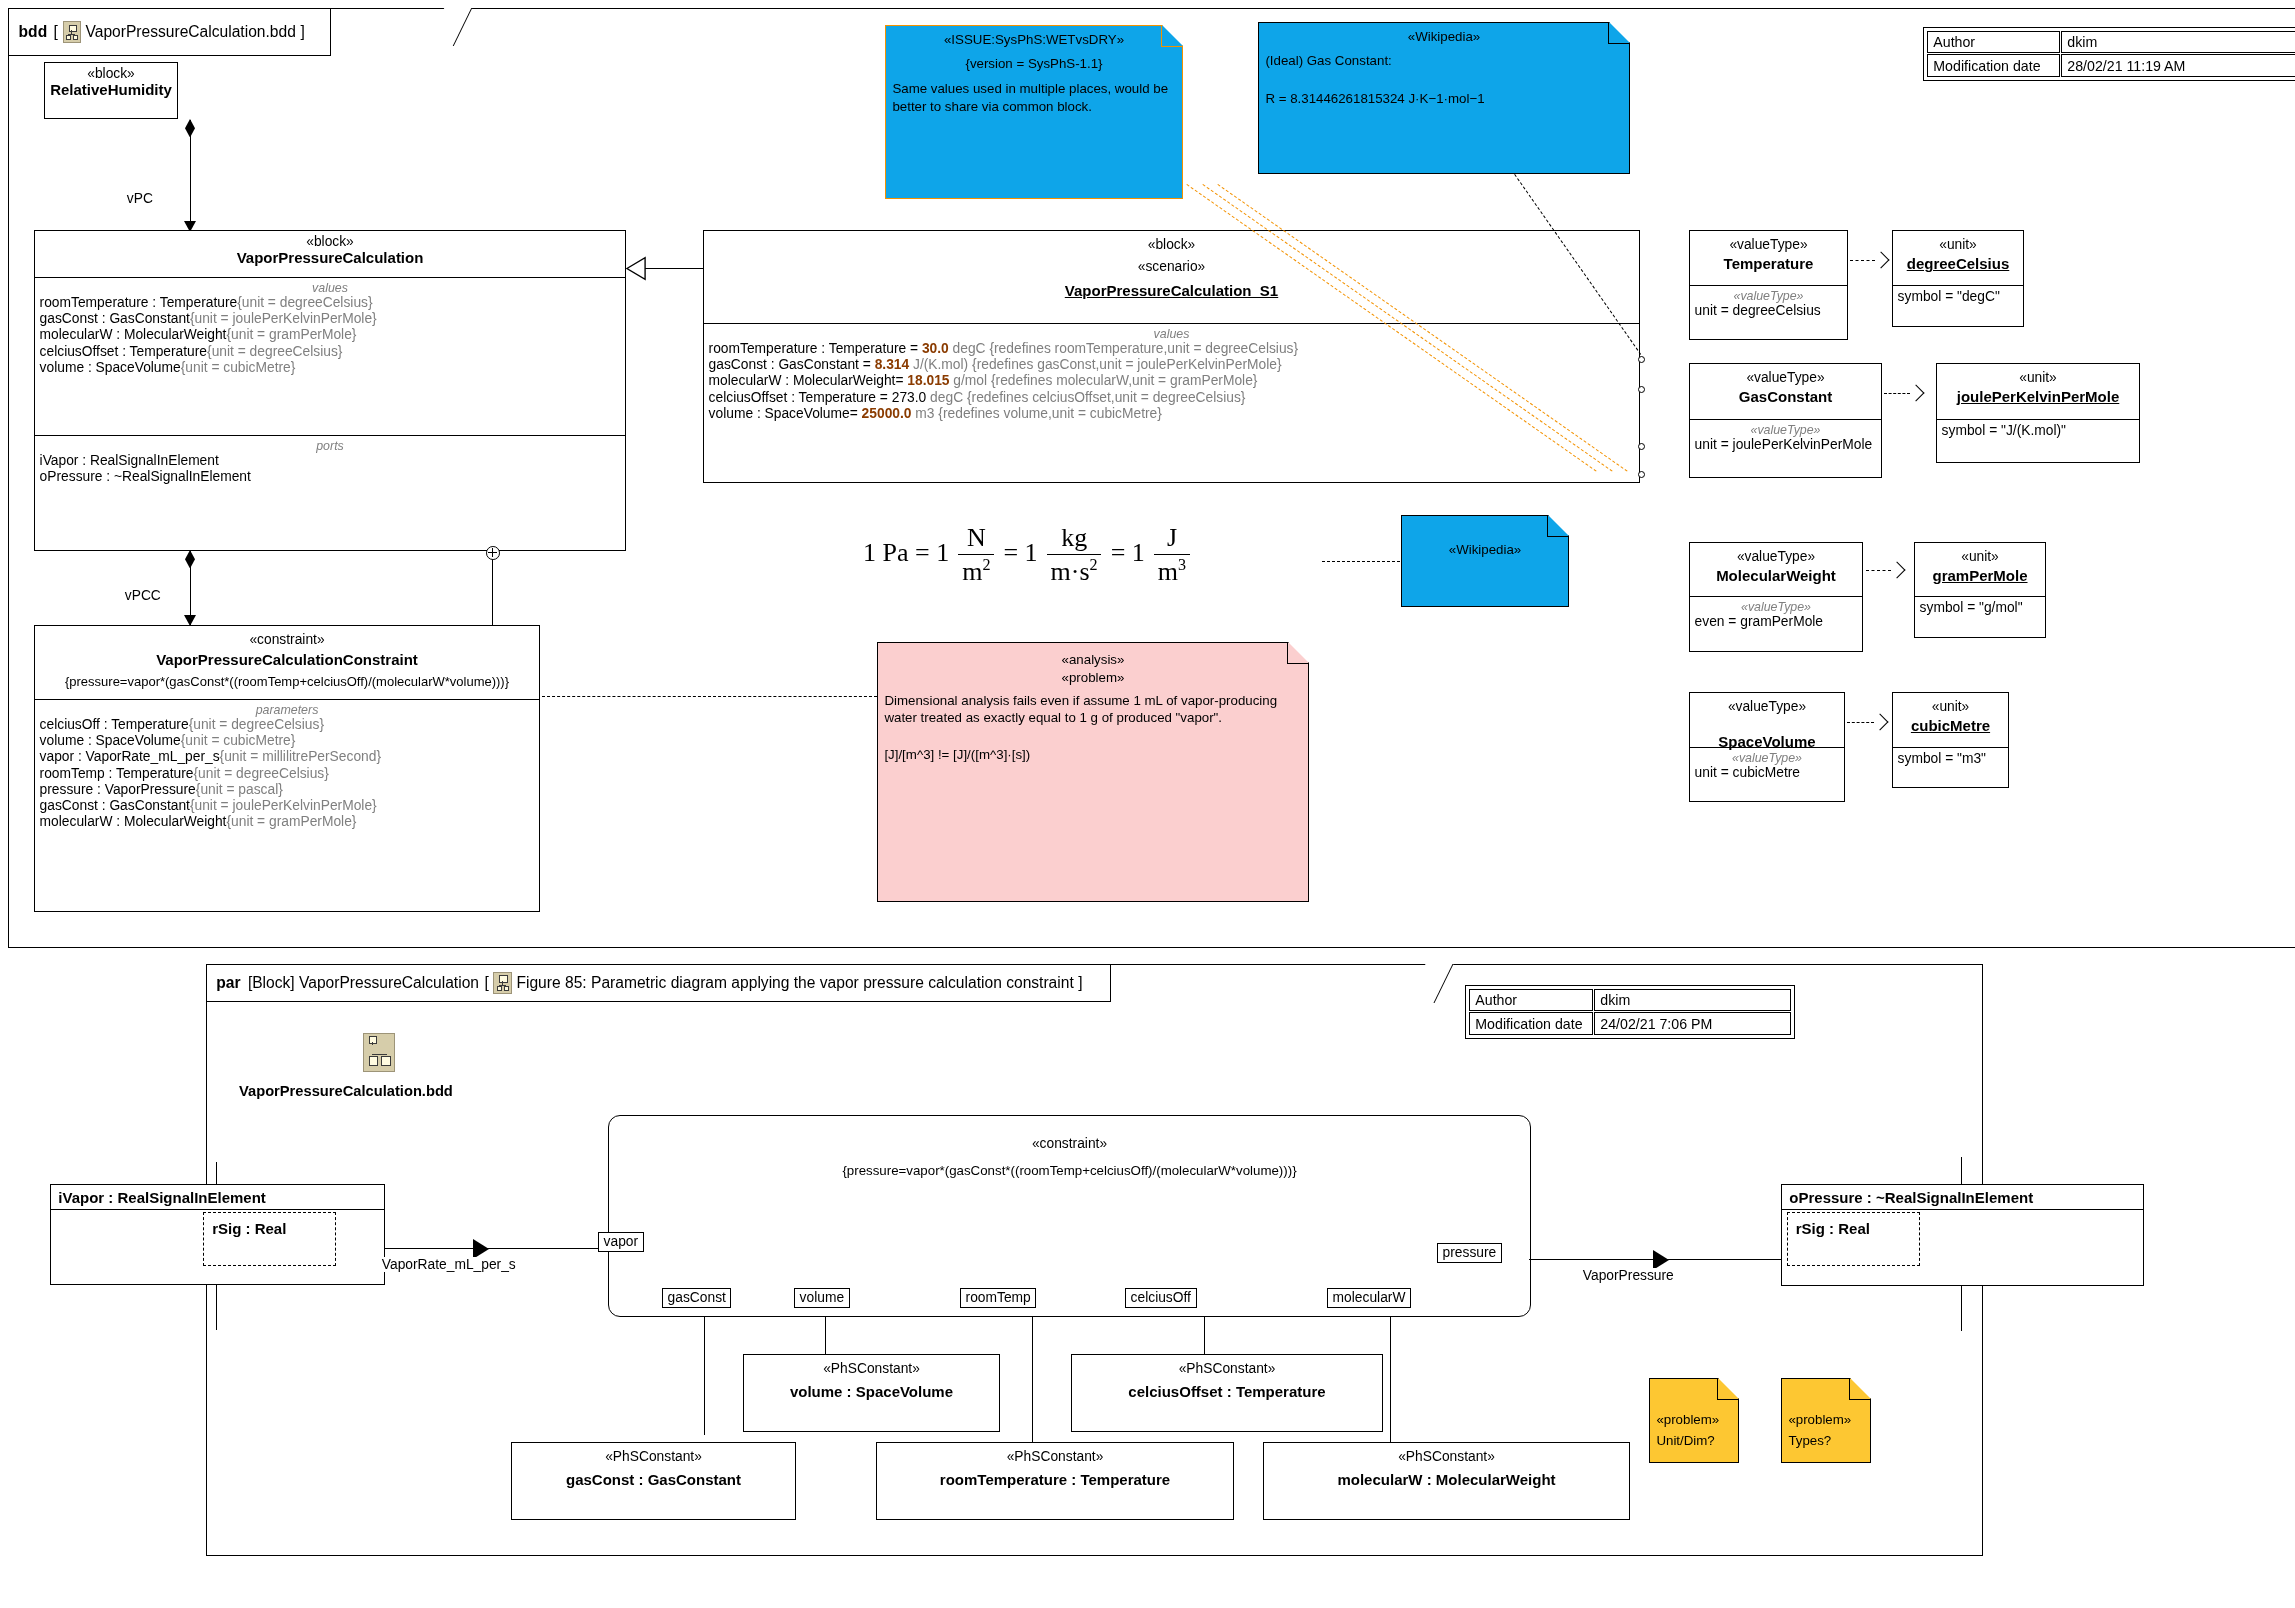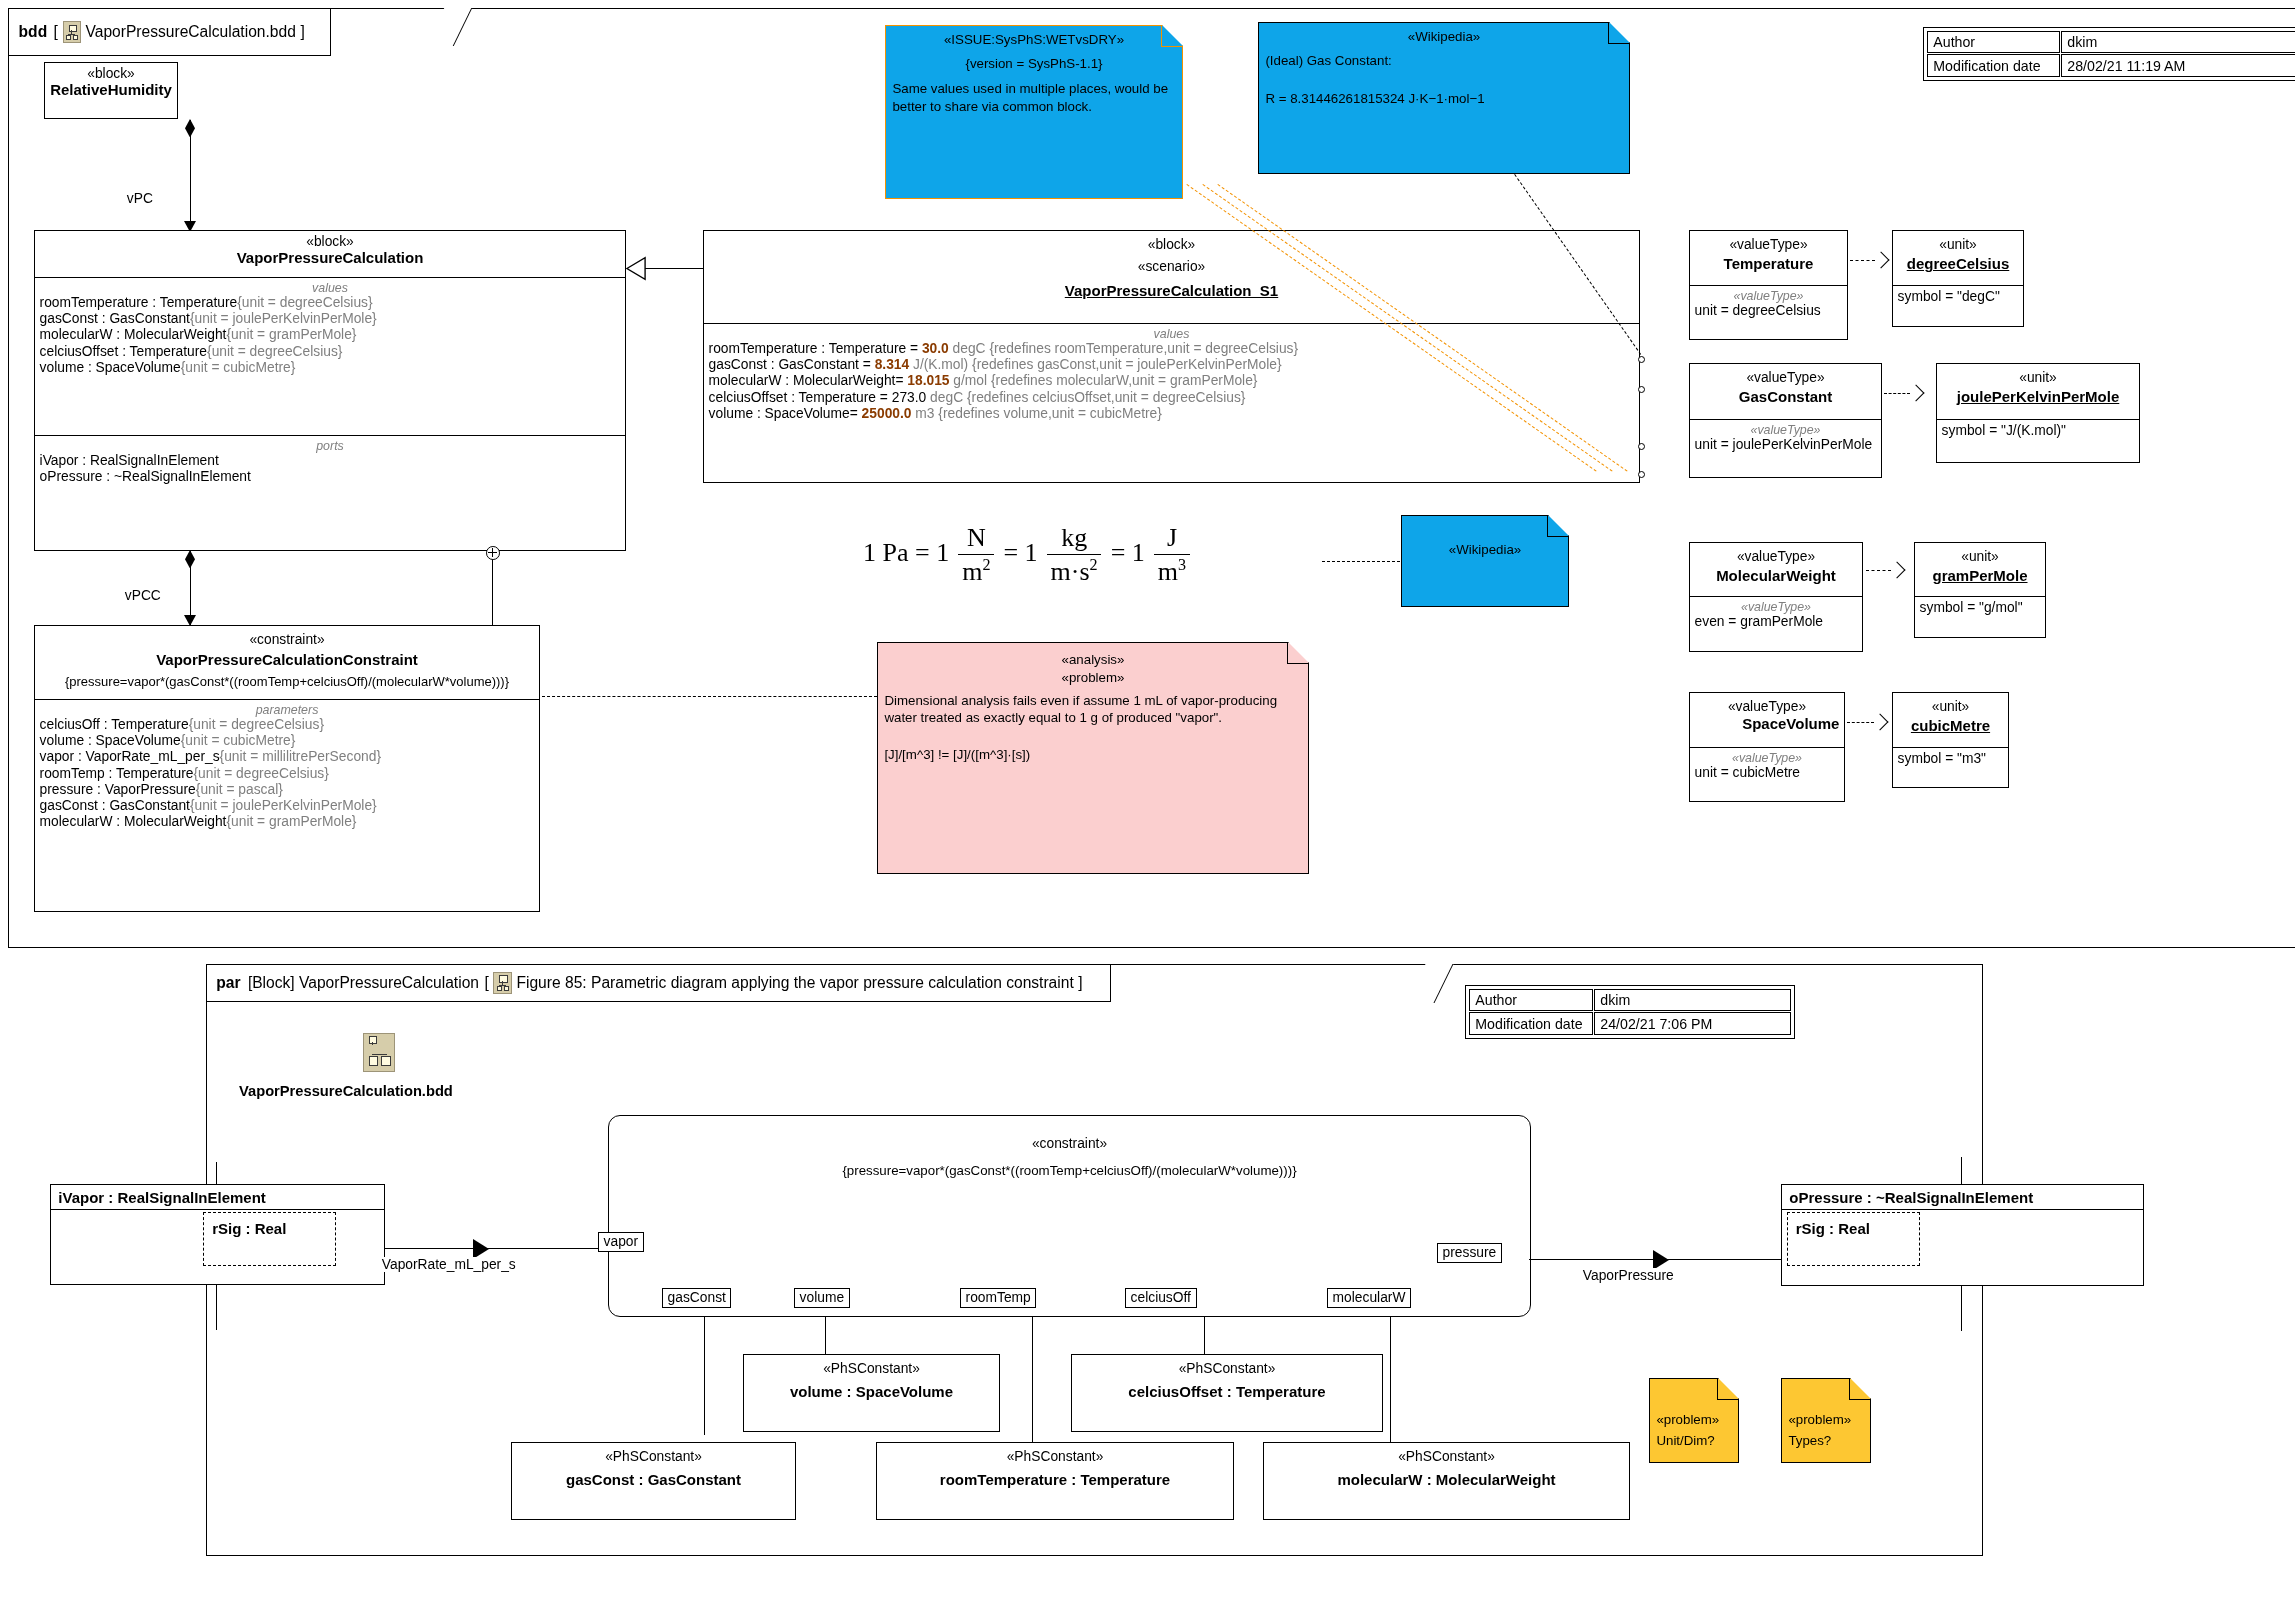--- a/index.html
+++ b/index.html
@@ -239,21 +239,21 @@
     <div class="cmp"><span>vapor : VaporRate_mL_per_s</span><span class="gray">{unit = millilitrePerSecond}</span></div>
     <div class="cmp"><span>roomTemp : Temperature</span><span class="gray">{unit = degreeCelsius}</span></div>
     <div class="cmp"><span>pressure : VaporPressure</span><span class="gray">{unit = pascal}</span></div>
     <div class="cmp"><span>gasConst : GasConstant</span><span class="gray">{unit = joulePerKelvinPerMole}</span></div>
     <div class="cmp"><span>molecularW : MolecularWeight</span><span class="gray">{unit = gramPerMole}</span></div>
   </div>
 </div>
 
 <div class="dash-k" style="left:542px; top:696px; width:335px;"></div>
 
-<div class="note pink" style="left:877px; top:642px; width:432px; height:232px;">
+<div class="note pink" style="left:877px; top:642px; width:432px; height:260px;">
   <div class="fold"></div>
   <div class="ctr" style="margin-top:3.7px;">«analysis»</div>
   <div class="ctr">«problem»</div>
   <div style="margin-top:5.5px;">Dimensional analysis fails even if assume 1 mL of vapor-producing water treated as exactly equal to 1 g of produced "vapor".</div>
   <div style="margin-top:19px;">[J]/[m^3] != [J]/([m^3]·[s])</div>
 </div>
 
 <div class="fx" style="left:863px; top:523px; font-size:26px; white-space:nowrap;">
   <span>1 Pa = 1</span>
   <span class="frac">
@@ -339,21 +339,21 @@
   <div class="sect">
     <div class="cmp">symbol = "g/mol"</div>
   </div>
 </div>
 <div class="dash-k" style="left:1866px; top:570px; width:25px;"></div>
 <div class="ah-open-right" style="left:1891px; top:564px;"></div>
 
 <div class="uml" style="left:1689px; top:692px; width:156px; height:110px;">
   <div class="hdr" style="height:54px; padding-top:5.5px;">
     <div class="st">«valueType»</div>
-    <div class="nm" style="margin-top:1px;text-align:right;">SpaceVolume</div>
+    <div class="nm" style="margin-top:19px;">SpaceVolume</div>
   </div>
   <div class="sect">
     <div class="lbl">«valueType»</div>
     <div class="cmp">unit = cubicMetre</div>
   </div>
 </div>
 <div class="uml" style="left:1892px; top:692px; width:117px; height:96px;">
   <div class="hdr" style="height:54px; padding-top:5.5px;">
     <div class="st">«unit»</div>
     <div class="nm u" style="margin-top:3.7px;">cubicMetre</div>

